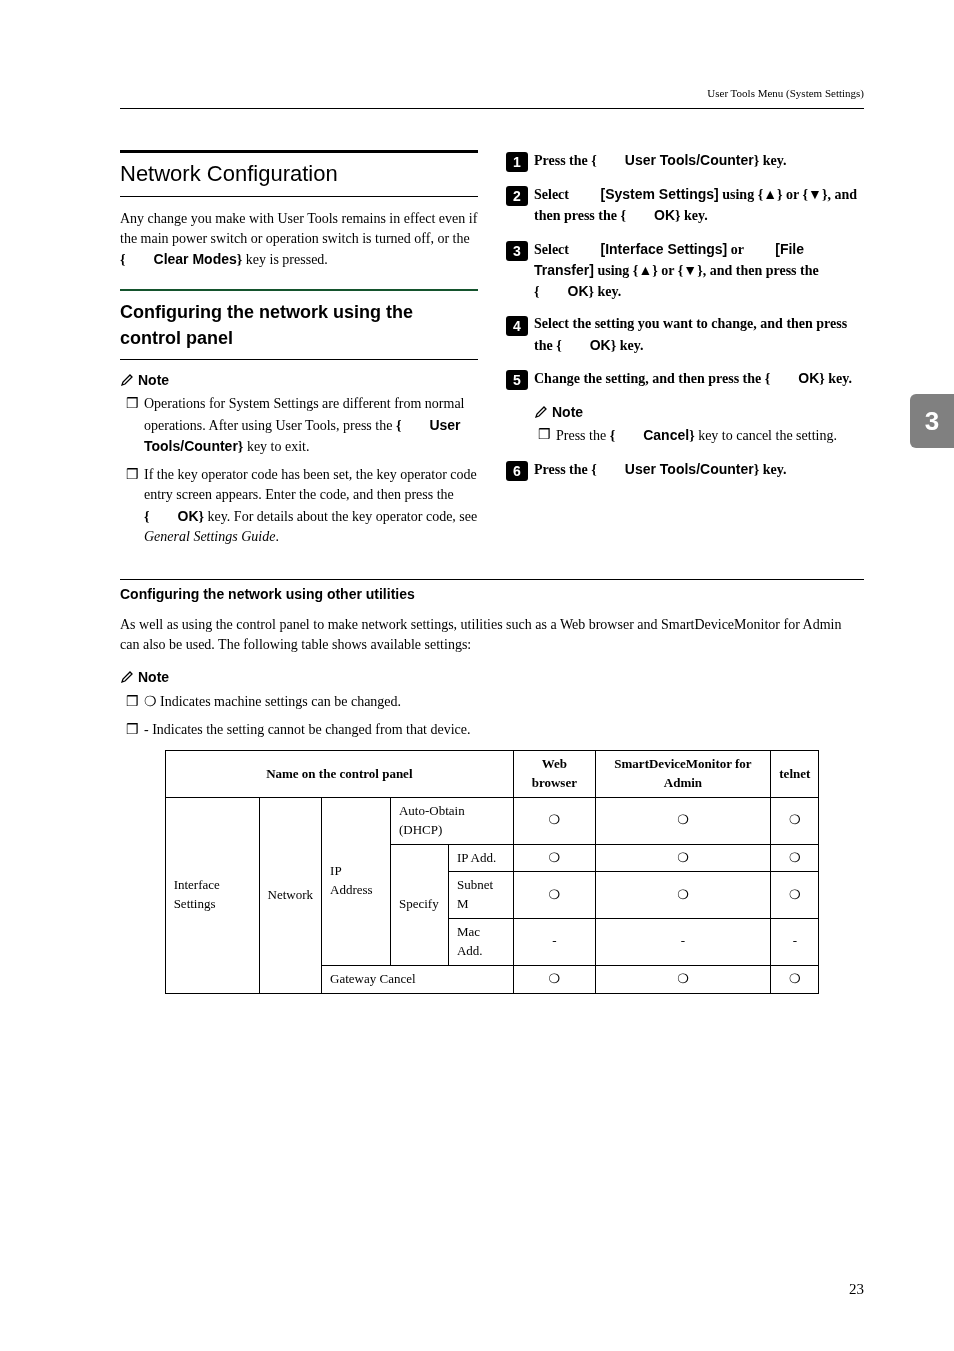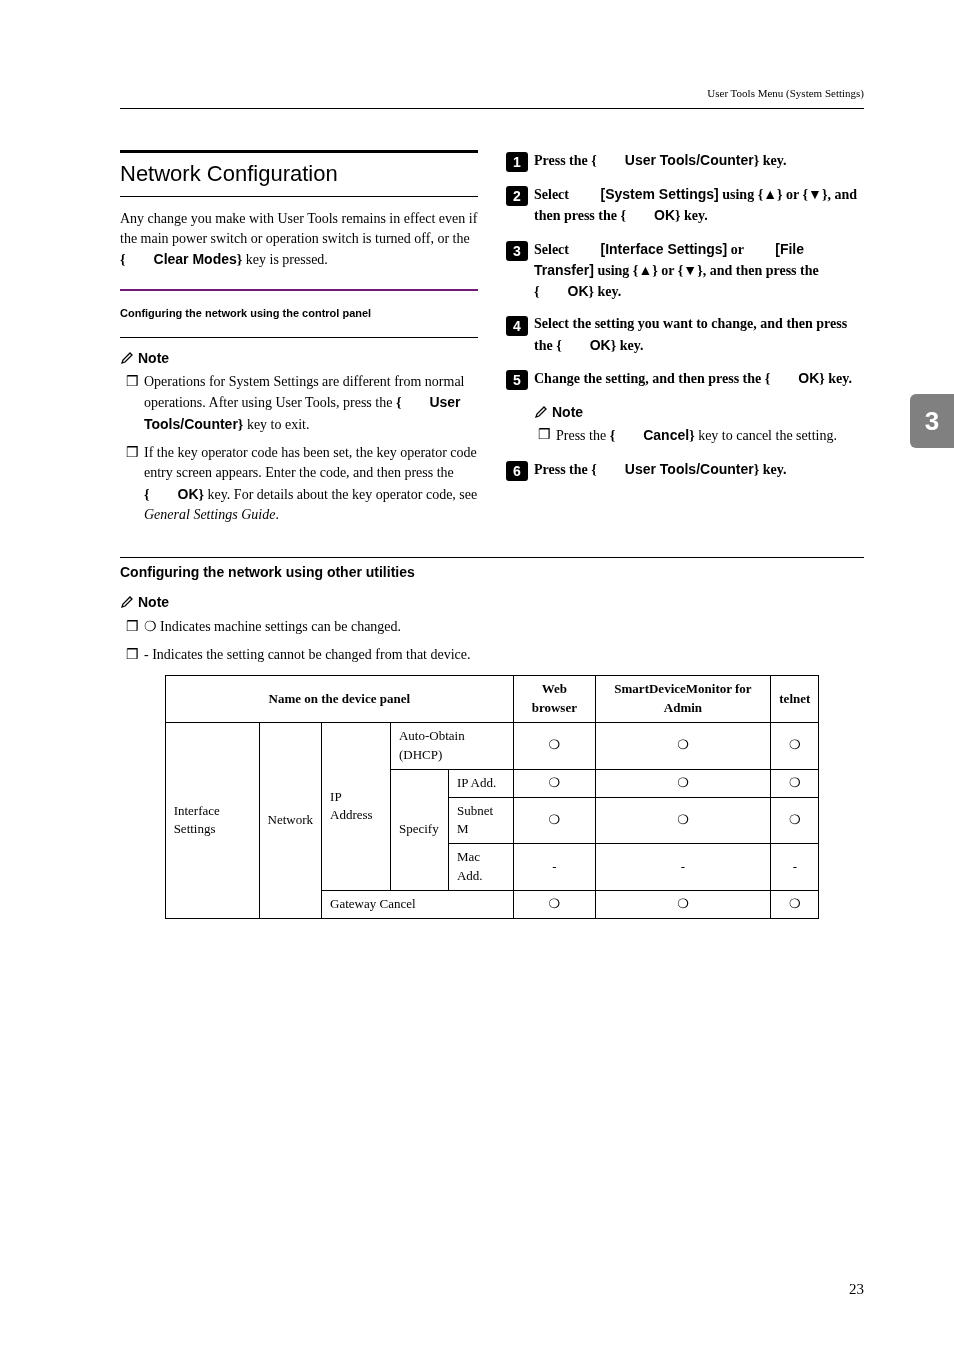--- a/index.html
+++ b/index.html
@@ -43,26 +43,26 @@
     font-family: Arial, Helvetica, sans-serif;
     font-weight: normal;
     font-size: 22px;
     border-top: 3px solid #000;
     border-bottom: 1px solid #000;
     padding: 5px 0 6px 0;
     margin-bottom: 12px;
   }
   .body-text { margin-bottom: 12px; }
   .sub-title-block {
-    border-top: 2px solid #701a75;
+    border-top: 2px solid #14532d;
     border-bottom: 1px solid #000;
-    padding: 15px 0;
-    font-family: Arial, Helvetica, sans-serif;
-    font-weight: bold;
-    font-size: 11px;
+    padding: 8px 0;
+    font-family: Arial, Helvetica, sans-serif;
+    font-weight: bold;
+    font-size: 18px;
     margin: 18px 0 10px 0;
   }
   .sub-title-single {
     border-top: 1px solid #000;
     padding-top: 4px;
     font-family: Arial, Helvetica, sans-serif;
     font-weight: bold;
     font-size: 14px;
     margin: 22px 0 10px 0;
   }
@@ -255,41 +255,42 @@
         <div class="st-txt">
           <span>Press the </span><span class="bracket">{</span><span class="ui-key">User Tools/Counter</span><span class="bracket">}</span><span> key.</span>
         </div>
       </div>
 
     </div>
   </div>
 
   <div class="lower">
     <div class="sub-title-single">Configuring the network using other utilities</div>
+    <p class="body-text">As well as using the control panel to make network settings, utilities such as a Web browser and SmartDeviceMonitor for Admin can also be used. The following table shows available settings:</p>
 
     <div class="note-head">
       <svg width="14" height="14" viewBox="0 0 14 14">
           <path d="M2 12 L3 9 L10 2 L12 4 L5 11 L2 12 Z" fill="none" stroke="#000" stroke-width="1.3"></path>
         </svg><span>Note</span>
     </div>
     <ul class="bullet-list">
       <li>
           <span class="mk">❒</span>
           <span class="txt">❍ Indicates machine settings can be changed.</span>
         </li>
       <li>
           <span class="mk">❒</span>
           <span class="txt">- Indicates the setting cannot be changed from that device.</span>
         </li>
     </ul>
 
     <table class="settings">
       <tbody>
           <tr>
-        <th colspan="5">Name on the device panel</th>
+        <th colspan="5">Name on the control panel</th>
         <th>Web browser</th>
         <th>SmartDeviceMonitor for Admin</th>
         <th>telnet</th>
       </tr>
       <tr>
         <td rowspan="5">Interface Settings</td>
         <td rowspan="5">Network</td>
         <td rowspan="4">IP Address</td>
         <td colspan="2">Auto-Obtain (DHCP)</td>
         <td class="center">❍</td>

